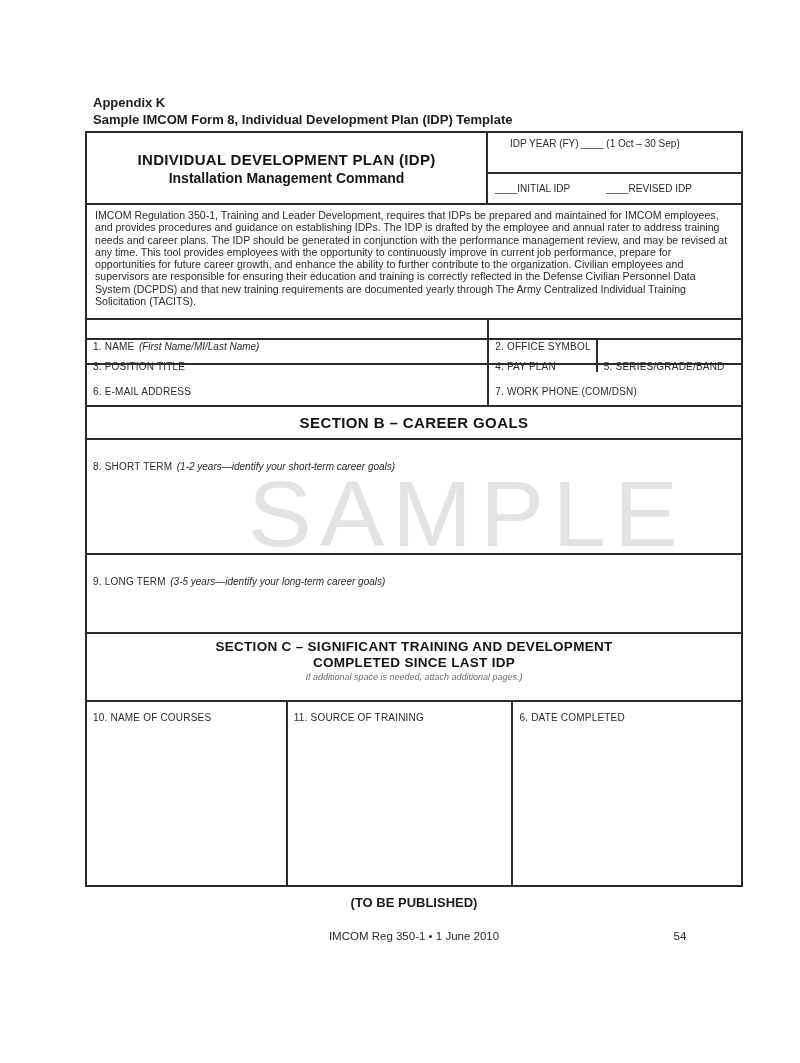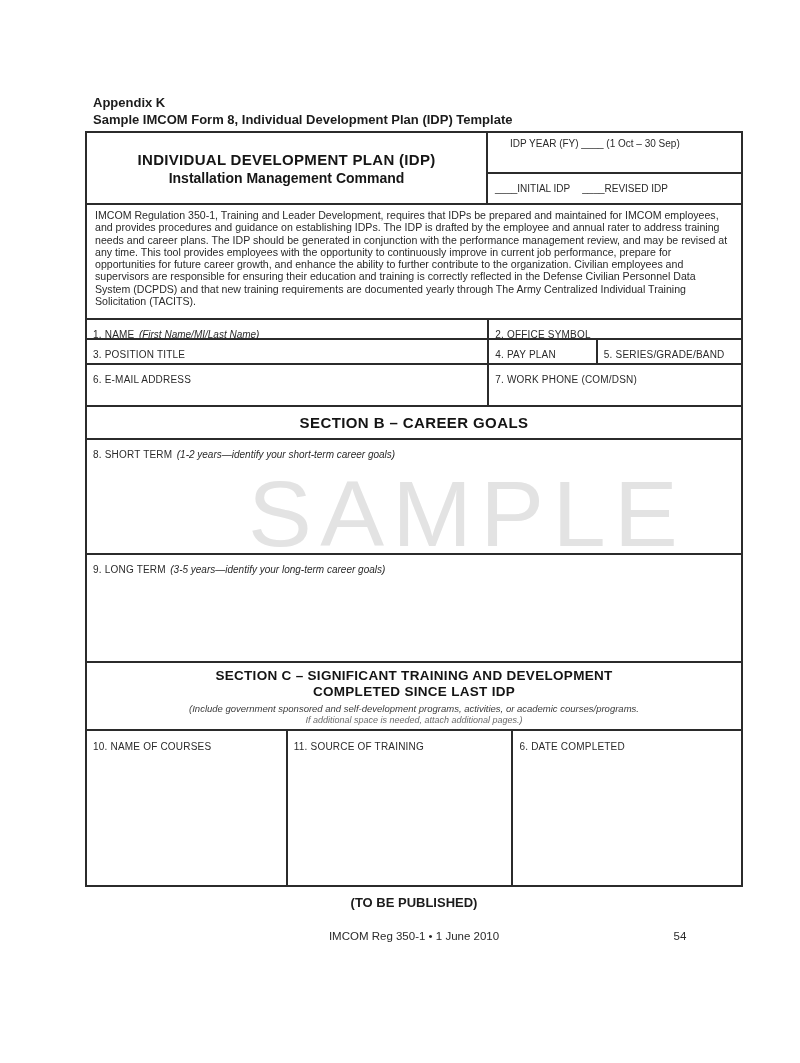--- a/index.html
+++ b/index.html
@@ -11,49 +11,49 @@
 
   
   .watermark{position:absolute;left:248px;top:462px;font-size:92px;font-weight:normal;
              letter-spacing:8px;color:#e3e3e3;z-index:1;transform:scaleX(1.04);transform-origin:left;}
 
   
   .form{position:absolute;left:85px;top:131px;width:658px;height:756px;border:2px solid #2b2b2b;
         box-sizing:border-box;display:flex;flex-direction:column;z-index:2;background:transparent;}
   .row{box-sizing:border-box;border-bottom:2px solid #2b2b2b;position:relative;display:flex;}
   .row:last-child{border-bottom:none;}
-  .cell{box-sizing:border-box;padding:4px 6px;position:relative;}
+  .cell{box-sizing:border-box;padding:16px 6px;position:relative;}
   .vline{border-left:2px solid #2b2b2b;}
 
   .label{font-size:10px;color:#2a2a2a;letter-spacing:.2px;}
   .hint{font-size:10px;font-style:italic;color:#2a2a2a;}
 
   
   .r-title{height:72px;}
   .title-left{width:61.2%;display:flex;flex-direction:column;align-items:center;justify-content:center;}
   .title-l1{font-size:15px;font-weight:bold;letter-spacing:.3px;color:#161616;}
   .title-l2{font-size:14px;font-weight:bold;color:#161616;margin-top:2px;}
   .title-right{width:38.8%;display:flex;flex-direction:column;}
   .idp-year{height:41px;box-sizing:border-box;border-bottom:2px solid #2b2b2b;padding:5px 22px;font-size:10px;color:#2a2a2a;}
-  .idp-check{flex:1;display:flex;align-items:center;gap:12px;padding:0 7px;font-size:10px;color:#2a2a2a;}
+  .idp-check{flex:1;display:flex;align-items:center;gap:36px;padding:0 7px;font-size:10px;color:#2a2a2a;}
 
   
   .r-para{height:115px;}
   .para{font-size:10.6px;line-height:12.3px;padding:4px 8px 0 8px;color:#2a2a2a;}
 
   .r-name{height:20px;}
   .r-pos{height:25px;}
   .r-mail{height:42px;}
   .w61{width:61.2%;} .w388{width:38.8%;} .w166{width:16.6%;} .w222{width:22.2%;}
 
   
   .r-secb{height:33px;align-items:center;justify-content:center;}
   .sec-title{font-size:15px;font-weight:bold;letter-spacing:.4px;color:#141414;text-align:center;width:100%;}
   .r-short{height:115px;}
-  .r-long{height:108px;}
+  .r-long{height:79px;}
 
   .r-secc{height:68px;flex-direction:column;align-items:center;justify-content:flex-start;overflow:hidden;padding-top:5px;}
   .secc-l1,.secc-l2{font-size:13.5px;font-weight:bold;letter-spacing:.3px;color:#141414;text-align:center;line-height:16px;}
   .secc-note1{font-size:9.5px;font-style:italic;color:#3a3a3a;text-align:center;margin-top:3px;}
   .secc-note2{font-size:9px;font-style:italic;color:#6b6b6b;text-align:center;margin-top:1px;filter:blur(.4px);}
 
   
   .r-table{flex:1;}
   .col{box-sizing:border-box;padding:5px 6px;}
   .c1{width:30.4%;} .c2{width:34.5%;} .c3{width:35.1%;}
@@ -141,21 +141,20 @@
     <div class="row r-long">
       <div class="cell" style="width:100%;">
         <span class="label">9.  LONG TERM</span>
         <span class="hint">(3-5 years—identify your long-term career goals)</span>
       </div>
     </div>
 
     <div class="row r-secc">
       <div class="secc-l1">SECTION C – SIGNIFICANT TRAINING AND DEVELOPMENT</div>
       <div class="secc-l2">COMPLETED SINCE LAST IDP</div>
-      <div class="secc-note1">(Include government sponsored and self-development programs, activities, or academic courses/programs.</div>
       <div class="secc-note2">If additional space is needed, attach additional pages.)</div>
     </div>
 
     <div class="row r-table">
       <div class="col c1">
         <span class="label">10.  NAME OF COURSES</span>
       </div>
       <div class="col c2 vline">
         <span class="label">11.  SOURCE OF TRAINING</span>
       </div>

